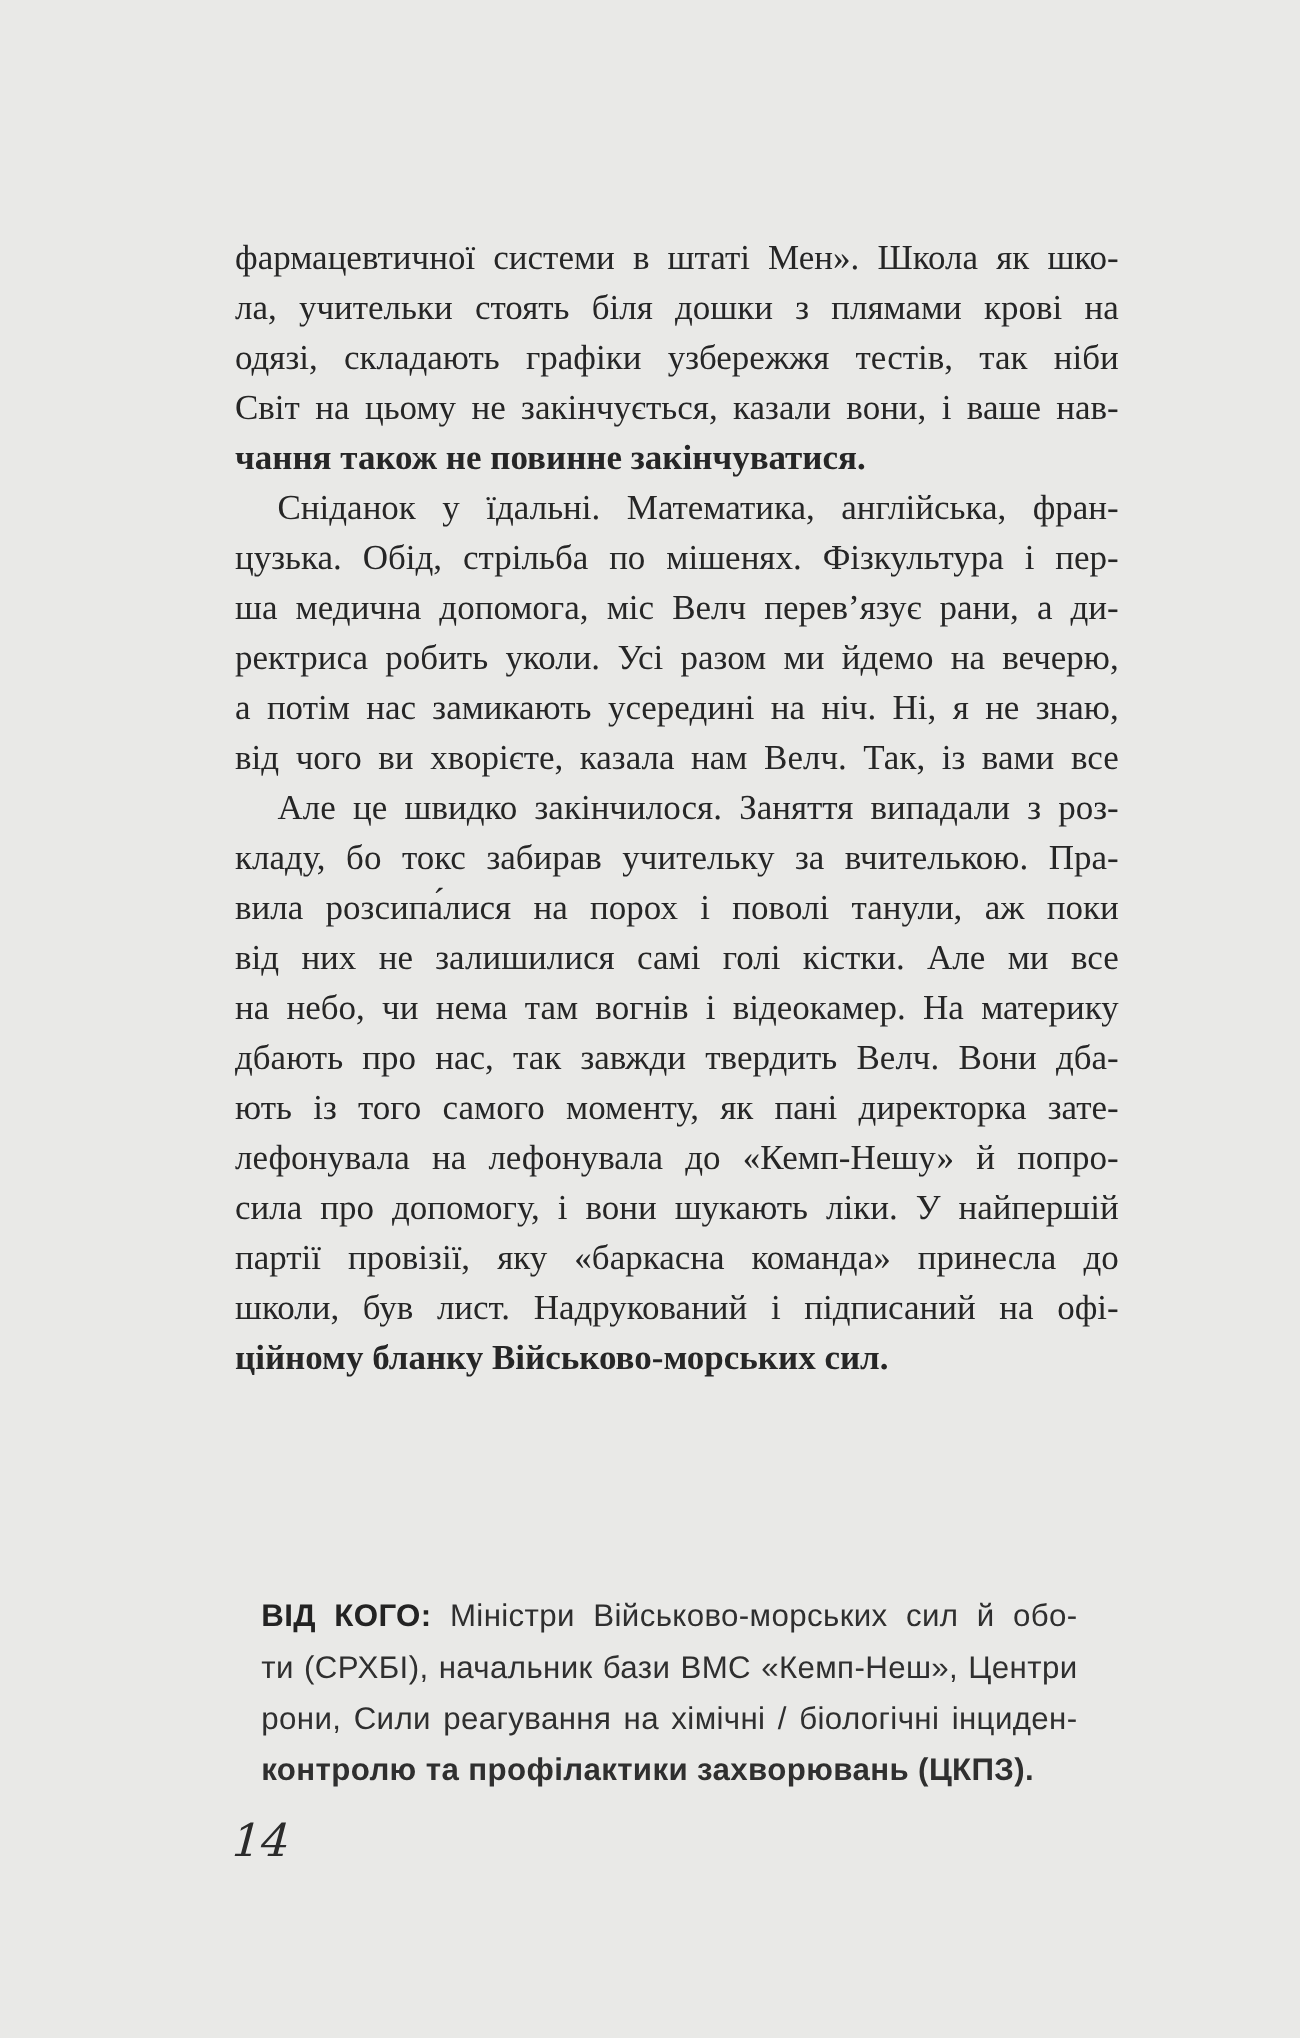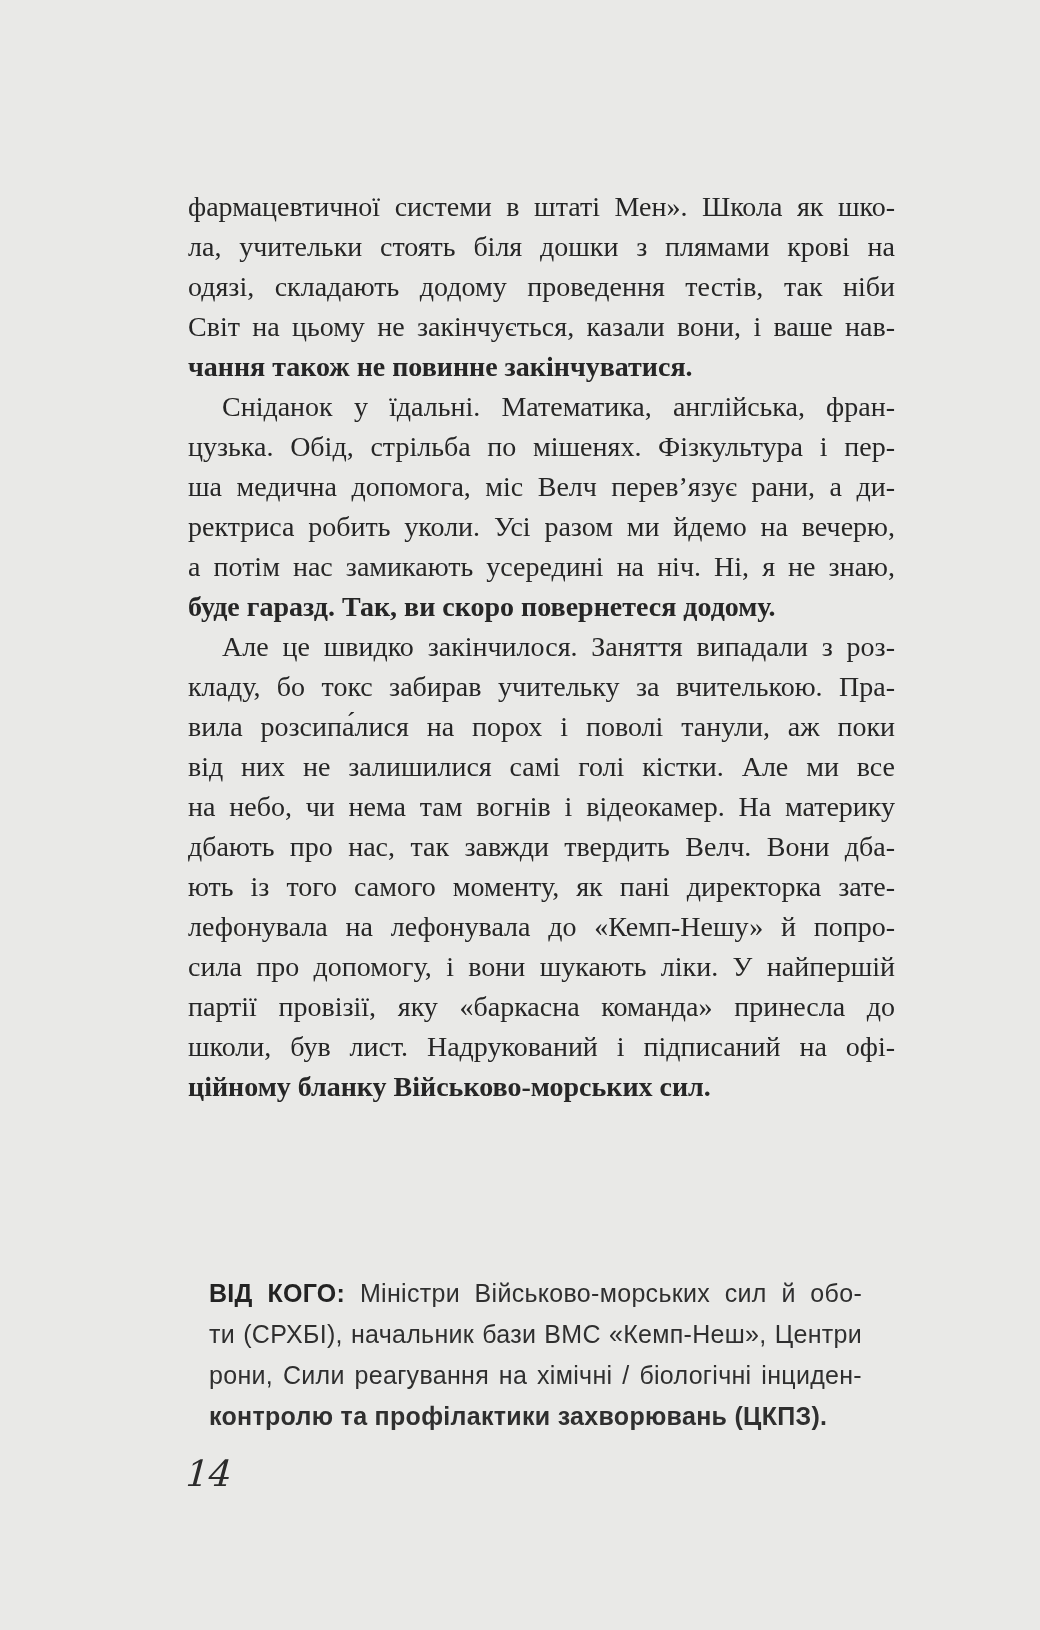--- a/index.html
+++ b/index.html
@@ -81,29 +81,29 @@
   }
 </style>
 </head>
 <body>
 
 <div class="page">
 
   <main class="text-block">
       <div class="line">фармацевтичної системи в штаті Мен». Школа як шко-</div>
       <div class="line">ла, учительки стоять біля дошки з плямами крові на</div>
-      <div class="line">одязі, складають додому проведення тестів, так ніби</div>
+      <div class="line">одязі, складають графіки узбережжя тестів, так ніби</div>
       <div class="line">Світ на цьому не закінчується, казали вони, і ваше нав-</div>
       <div class="line last">чання також не повинне закінчуватися.</div>
       <div class="line indent">Сніданок у їдальні. Математика, англійська, фран-</div>
       <div class="line">цузька. Обід, стрільба по мішенях. Фізкультура і пер-</div>
       <div class="line">ша медична допомога, міс Велч перев’язує рани, а ди-</div>
       <div class="line">ректриса робить уколи. Усі разом ми йдемо на вечерю,</div>
       <div class="line">а потім нас замикають усередині на ніч. Ні, я не знаю,</div>
-      <div class="line last">буде гаразд. Так, ви скоро повернетеся додому.</div>
+      <div class="line">від чого ви хворієте, казала нам Велч. Так, із вами все</div>
       <div class="line indent">Але це швидко закінчилося. Заняття випадали з роз-</div>
       <div class="line">кладу, бо токс забирав учительку за вчителькою. Пра-</div>
       <div class="line">вила розсипа́лися на порох і поволі танули, аж поки</div>
       <div class="line">від них не залишилися самі голі кістки. Але ми все</div>
       <div class="line">на небо, чи нема там вогнів і відеокамер. На материку</div>
       <div class="line">дбають про нас, так завжди твердить Велч. Вони дба-</div>
       <div class="line">ють із того самого моменту, як пані директорка зате-</div>
       <div class="line">лефонувала на лефонувала до «Кемп-Нешу» й попро-</div>
       <div class="line">сила про допомогу, і вони шукають ліки. У найпершій</div>
       <div class="line">партії провізії, яку «баркасна команда» принесла до</div>

